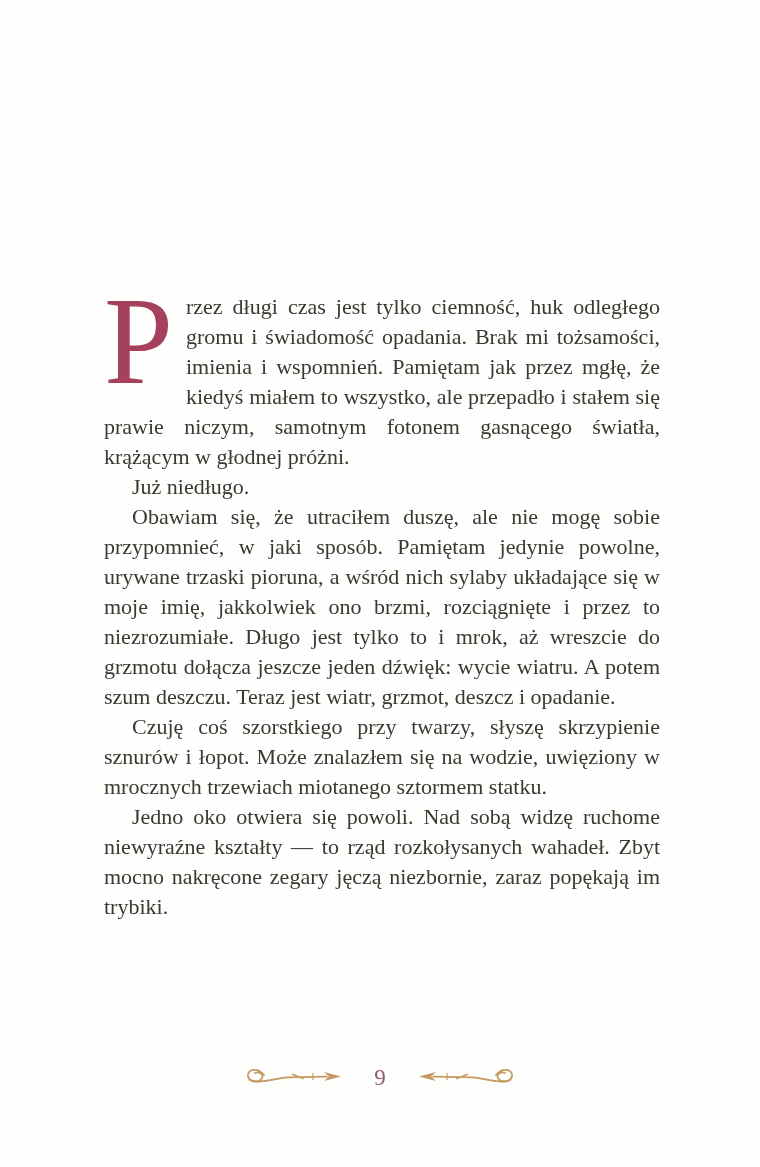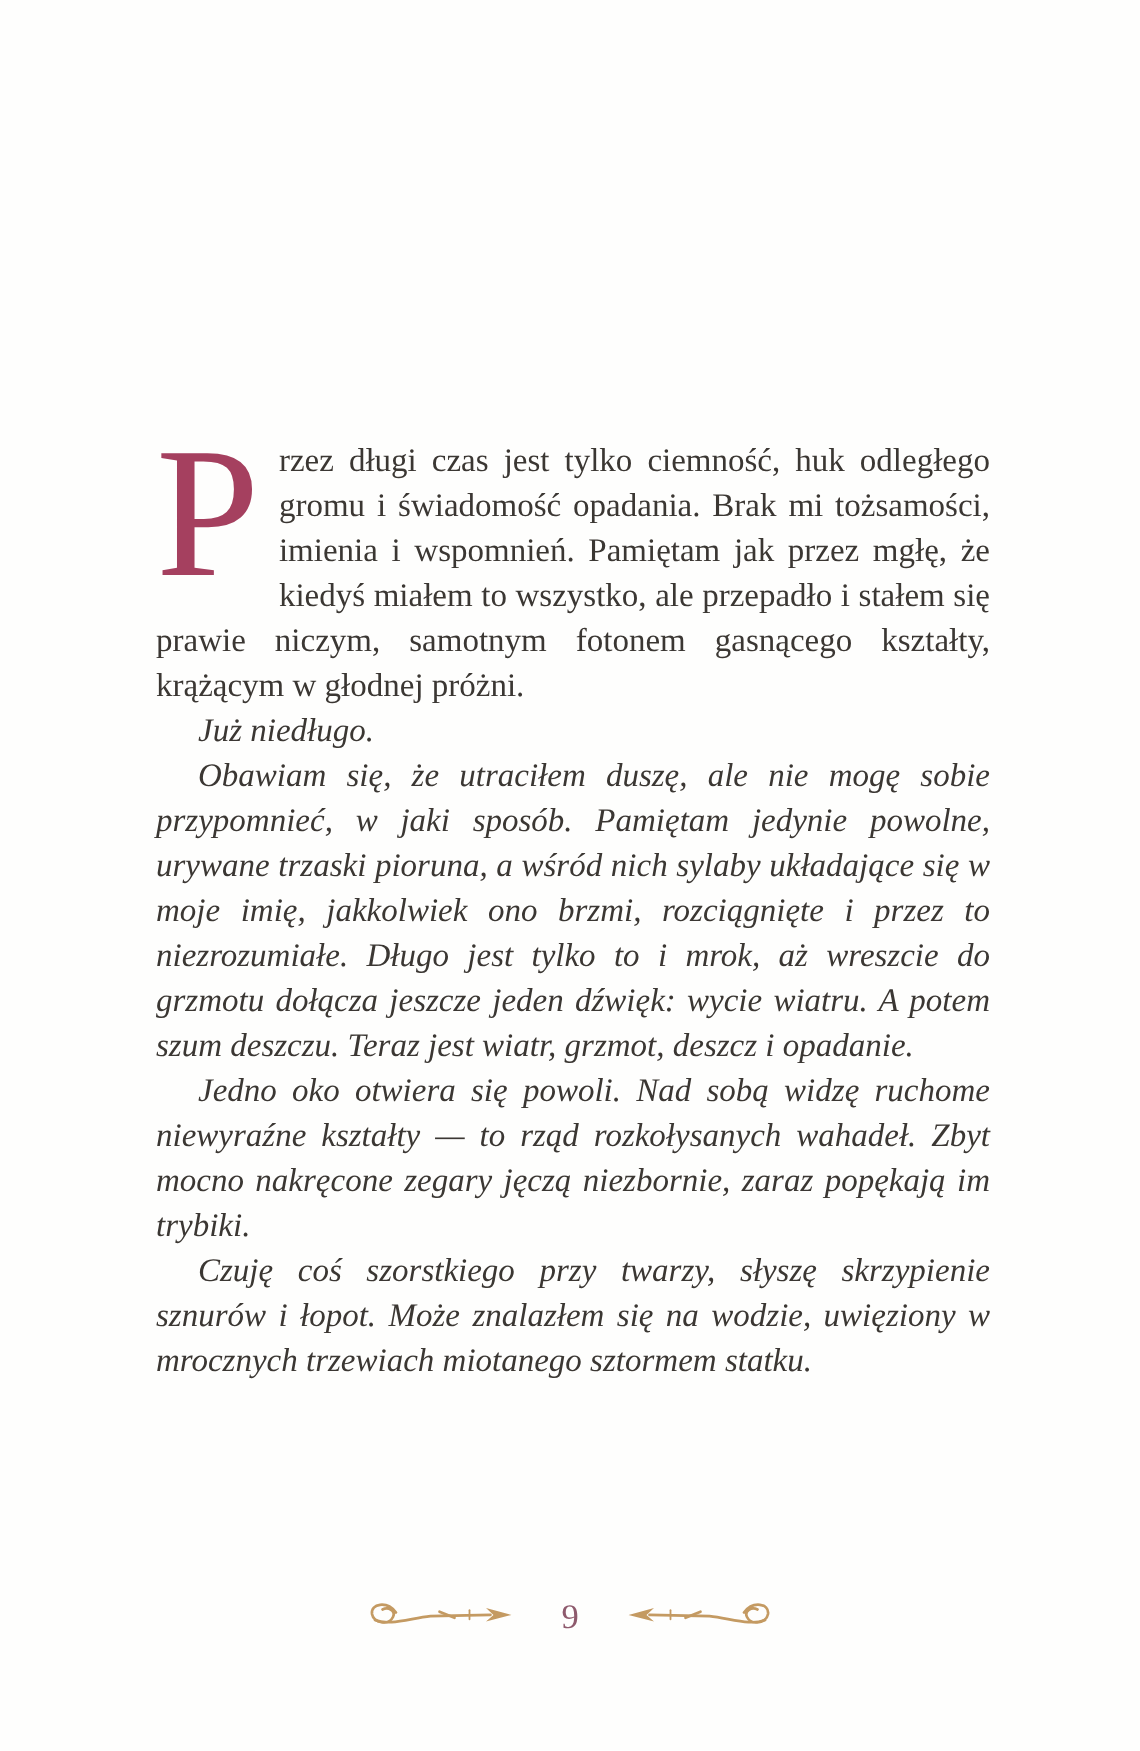--- a/index.html
+++ b/index.html
@@ -15,21 +15,21 @@
     left: 104px;
     top: 292px;
     width: 556px;
     font-family: "Liberation Serif", serif;
     font-size: 22px;
     line-height: 30px;
     color: #3b3733;
     text-align: justify;
   }
   .para { margin: 0; padding: 0; }
-  .para.indent { text-indent: 28px; font-style: italic; }
+  .para.indent { text-indent: 28px; }
   .drop-cap {
     float: left;
     font-family: "Liberation Serif", serif;
     font-size: 124px;
     line-height: 92px;
     height: 94px;
     padding: 4px 13px 0 0;
     color: #a5405f;
   }
   .footer {
@@ -52,25 +52,25 @@
     min-width: 26px;
     text-align: center;
   }
 </style>
 </head>
 <body>
 
 <div class="page">
 
   <div class="text-block">
-    <p class="para"><span class="drop-cap">P</span><span>rzez długi czas jest tylko ciemność, huk odległego gromu i świadomość opadania. Brak mi tożsamości, imienia i wspomnień. Pamiętam jak przez mgłę, że kiedyś miałem to wszystko, ale przepadło i stałem się prawie niczym, samotnym fotonem gasnącego kształty, krążącym w głodnej próżni.</span></p>
+    <p class="para"><span class="drop-cap">P</span><span>rzez długi czas jest tylko ciemność, huk odległego gromu i świadomość opadania. Brak mi tożsamości, imienia i wspomnień. Pamiętam jak przez mgłę, że kiedyś miałem to wszystko, ale przepadło i stałem się prawie niczym, samotnym fotonem gasnącego światła, krążącym w głodnej próżni.</span></p>
     <p class="para indent">Już niedługo.</p>
     <p class="para indent">Obawiam się, że utraciłem duszę, ale nie mogę sobie przypomnieć, w jaki sposób. Pamiętam jedynie powolne, urywane trzaski pioruna, a wśród nich sylaby układające się w moje imię, jakkolwiek ono brzmi, rozciągnięte i przez to niezrozumiałe. Długo jest tylko to i mrok, aż wreszcie do grzmotu dołącza jeszcze jeden dźwięk: wycie wiatru. A potem szum deszczu. Teraz jest wiatr, grzmot, deszcz i opadanie.</p>
+    <p class="para indent">Czuję coś szorstkiego przy twarzy, słyszę skrzypienie sznurów i łopot. Może znalazłem się na wodzie, uwięziony w mrocznych trzewiach miotanego sztormem statku.</p>
     <p class="para indent">Jedno oko otwiera się powoli. Nad sobą widzę ruchome niewyraźne kształty — to rząd rozkołysanych wahadeł. Zbyt mocno nakręcone zegary jęczą niezbornie, zaraz popękają im trybiki.</p>
-    <p class="para indent">Czuję coś szorstkiego przy twarzy, słyszę skrzypienie sznurów i łopot. Może znalazłem się na wodzie, uwięziony w mrocznych trzewiach miotanego sztormem statku.</p>
   </div>
 
   <div class="footer">
 
     <svg class="ornament" width="104" height="26" viewBox="0 0 104 26">
       <g stroke="#c49a62" fill="none" stroke-width="1.8" stroke-linecap="round">
         <path d="M21 11 C15 3, 4 5, 5 12 C6 18, 16 20, 19 14 C21 10, 16 7, 12 9"></path>
         <path d="M7 16 C16 20, 30 15, 44 13.4 L84 12.6"></path>
         <path d="M50 10.5 L60 14.5"></path>
         <path d="M70 9.5 L70 15.5" stroke-width="1.2"></path>

